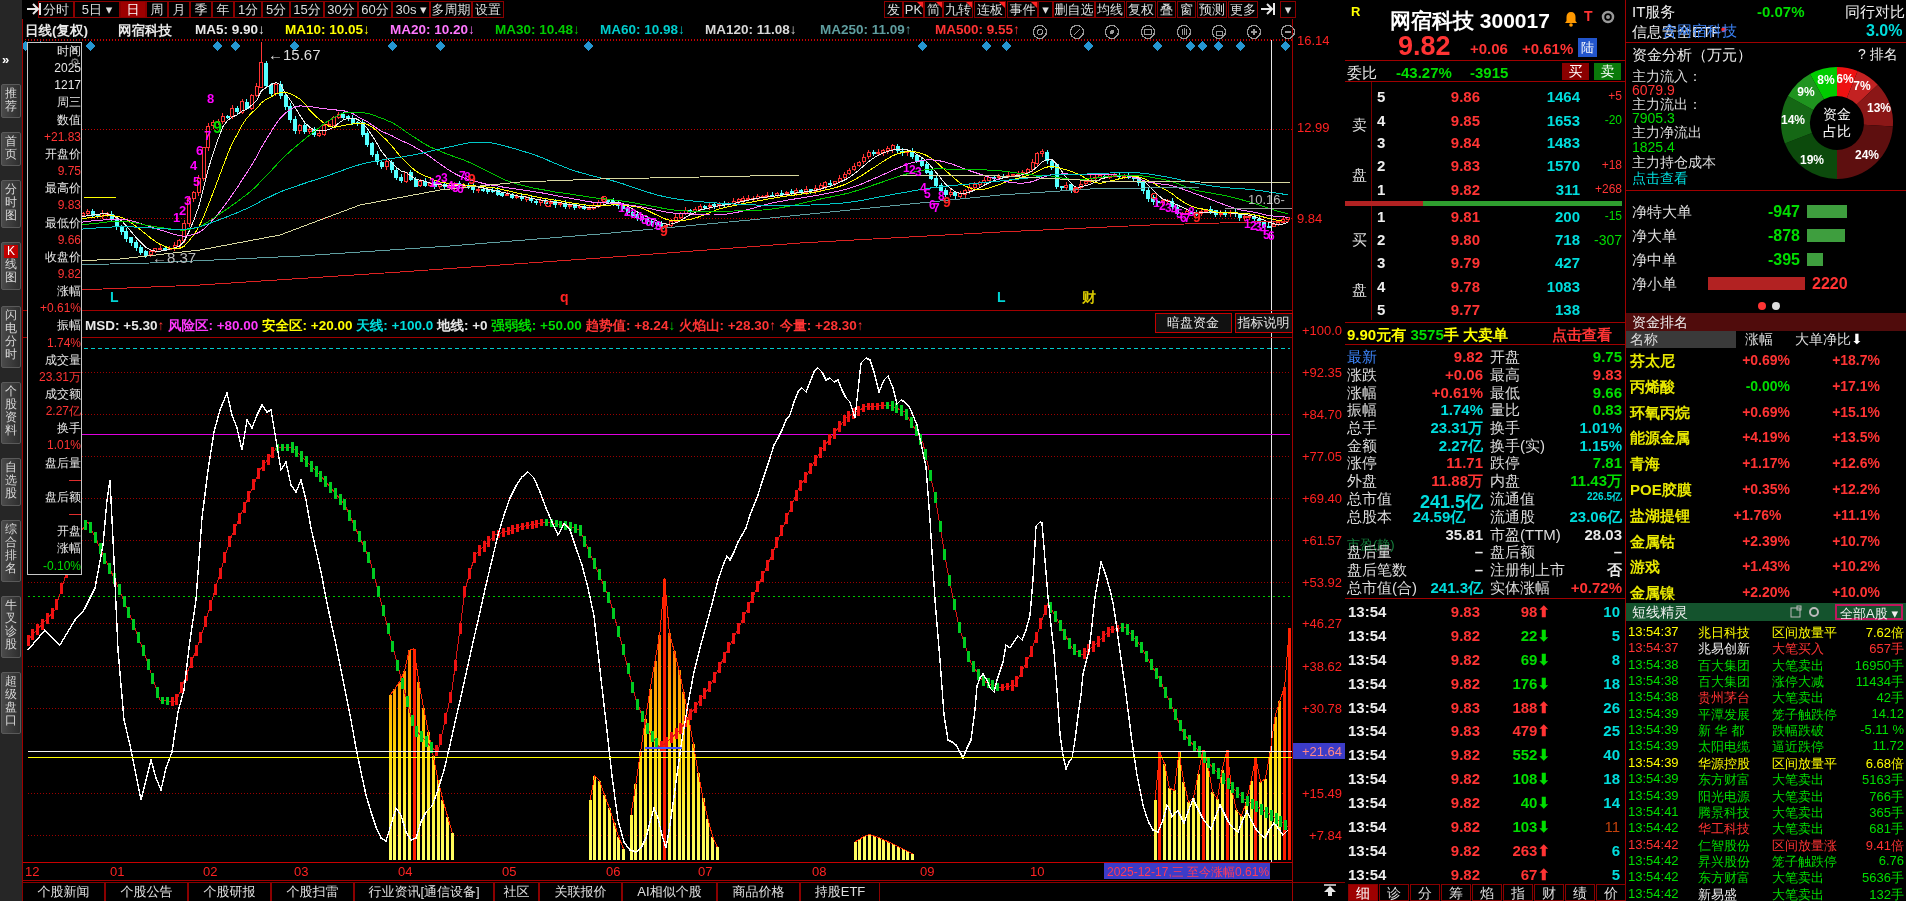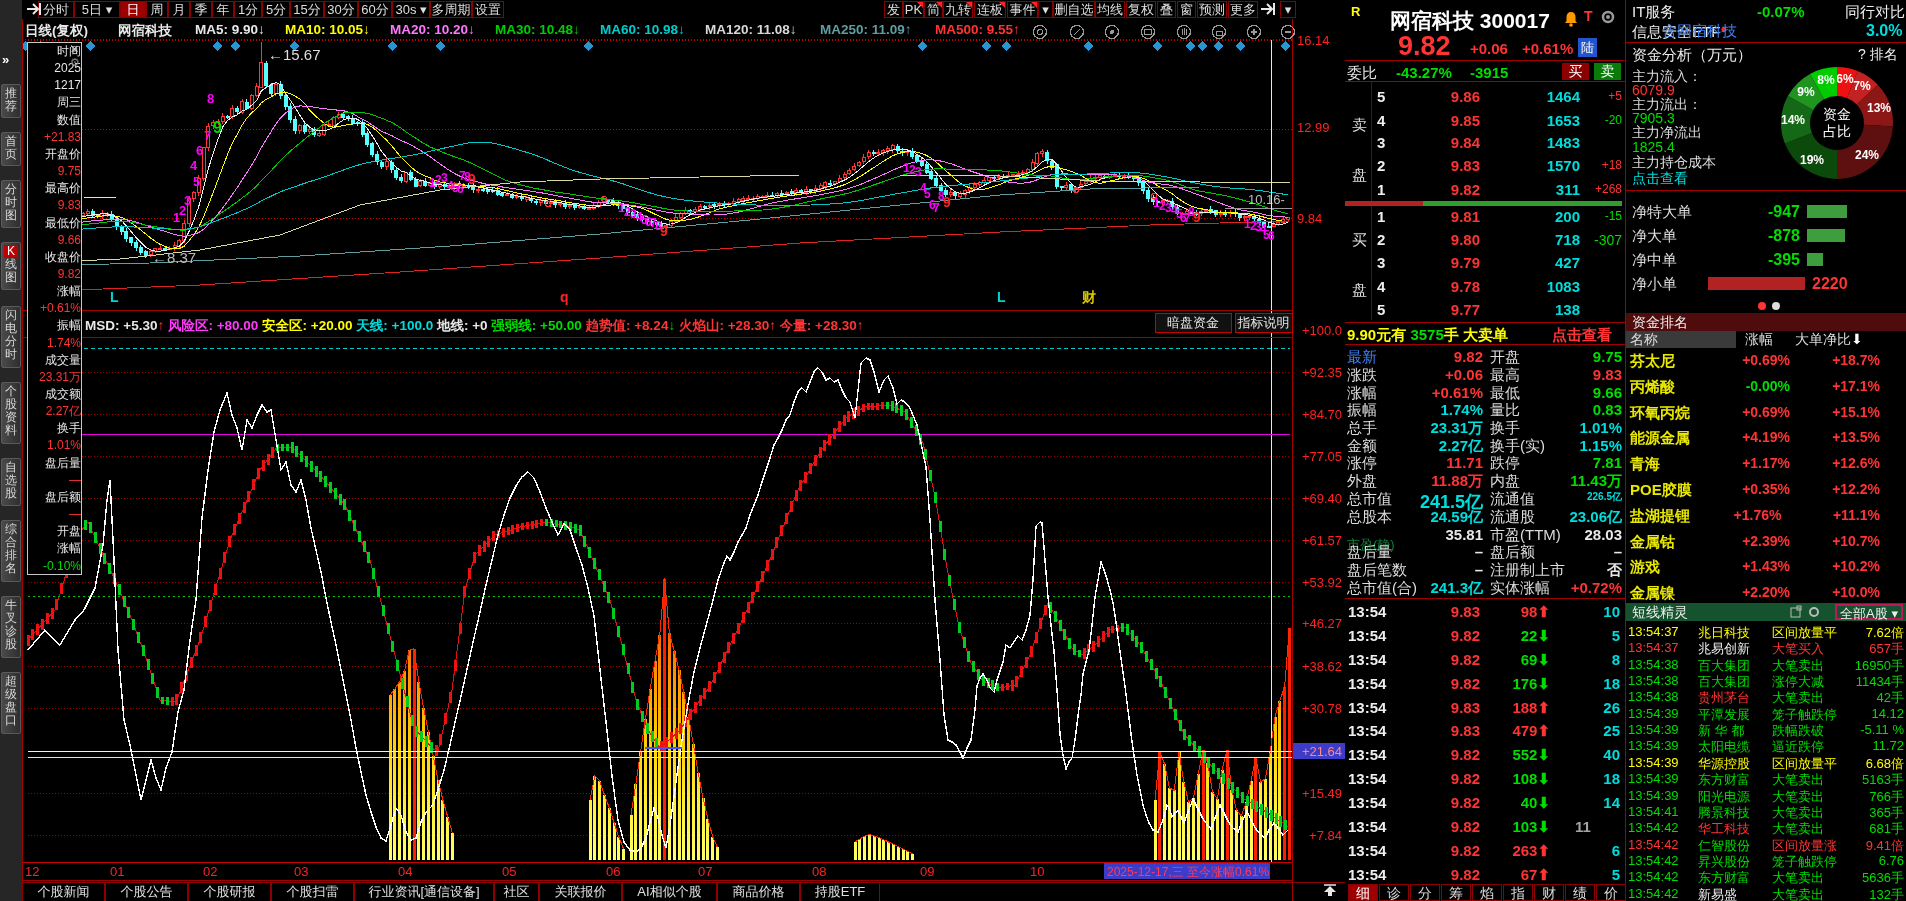--- a/index.html
+++ b/index.html
@@ -1015,21 +1015,21 @@
 <div class="a g" style="left:1534px;top:454px;width:88px;text-align:right;font-size:15px;font-weight:bold">7.81</div>
 <div class="a" style="left:1347px;top:472px;color:#ddd;font-size:15px">外盘</div>
 <div class="a r" style="left:1395px;top:472px;width:88px;text-align:right;font-size:15px;font-weight:bold">11.88万</div>
 <div class="a" style="left:1490px;top:472px;color:#ddd;font-size:15px">内盘</div>
 <div class="a g" style="left:1534px;top:472px;width:88px;text-align:right;font-size:15px;font-weight:bold">11.43万</div>
 <div class="a" style="left:1347px;top:490px;color:#ddd;font-size:15px">总市值</div>
 <div class="a c" style="left:1395px;top:490px;width:88px;text-align:right;font-size:18px;font-weight:bold">241.5亿</div>
 <div class="a" style="left:1490px;top:490px;color:#ddd;font-size:15px">流通值</div>
 <div class="a c" style="left:1534px;top:490px;width:88px;text-align:right;font-size:10px;font-weight:bold">226.5亿</div>
 <div class="a" style="left:1347px;top:508px;color:#ddd;font-size:15px">总股本</div>
-<div class="a c" style="left:1395px;top:508px;width:88px;text-align:right;font-size:15px;font-weight:bold">24.59亿</div>
+<div class="a c" style="left:1395px;top:508px;width:88px;text-align:center;font-size:15px;font-weight:bold">24.59亿</div>
 <div class="a" style="left:1490px;top:508px;color:#ddd;font-size:15px">流通股</div>
 <div class="a c" style="left:1534px;top:508px;width:88px;text-align:right;font-size:15px;font-weight:bold">23.06亿</div>
 <div class="a" style="left:1347px;top:536px;color:#15803d;font-size:13px">市盈(静)</div>
 <div class="a w" style="left:1395px;top:526px;width:88px;text-align:right;font-size:15px;font-weight:bold">35.81</div>
 <div class="a" style="left:1490px;top:526px;color:#ddd;font-size:15px">市盈(TTM)</div>
 <div class="a w" style="left:1534px;top:526px;width:88px;text-align:right;font-size:15px;font-weight:bold">28.03</div>
 <div class="a" style="left:1347px;top:543px;color:#ddd;font-size:15px">盘后量</div>
 <div class="a w" style="left:1395px;top:543px;width:88px;text-align:right;font-size:15px;font-weight:bold">–</div>
 <div class="a" style="left:1490px;top:543px;color:#ddd;font-size:15px">盘后额</div>
 <div class="a w" style="left:1534px;top:543px;width:88px;text-align:right;font-size:15px;font-weight:bold">–</div>
@@ -1074,21 +1074,21 @@
 <div class="a" style="left:1420px;top:770px;width:60px;text-align:right;color:#ff3434;font-size:15px;font-weight:bold">9.82</div>
 <div class="a g" style="left:1490px;top:770px;width:60px;text-align:right;font-size:15px;font-weight:bold">108<span style="color:#00dd00">⬇</span></div>
 <div class="a" style="left:1575px;top:770px;width:45px;text-align:right;color:#00dddd;font-size:15px;font-weight:bold">18</div>
 <div class="a" style="left:1348px;top:794px;color:#eee;font-size:15px;font-weight:bold">13:54</div>
 <div class="a" style="left:1420px;top:794px;width:60px;text-align:right;color:#ff3434;font-size:15px;font-weight:bold">9.82</div>
 <div class="a g" style="left:1490px;top:794px;width:60px;text-align:right;font-size:15px;font-weight:bold">40<span style="color:#00dd00">⬇</span></div>
 <div class="a" style="left:1575px;top:794px;width:45px;text-align:right;color:#00dddd;font-size:15px;font-weight:bold">14</div>
 <div class="a" style="left:1348px;top:818px;color:#eee;font-size:15px;font-weight:bold">13:54</div>
 <div class="a" style="left:1420px;top:818px;width:60px;text-align:right;color:#ff3434;font-size:15px;font-weight:bold">9.82</div>
 <div class="a g" style="left:1490px;top:818px;width:60px;text-align:right;font-size:15px;font-weight:bold">103<span style="color:#00dd00">⬇</span></div>
-<div class="a" style="left:1575px;top:818px;width:45px;text-align:left;color:#a3a3a3;font-size:15px;font-weight:bold">11</div>
+<div class="a" style="left:1575px;top:818px;width:45px;text-align:right;color:#c2410c;font-size:15px;font-weight:normal">11</div>
 <div class="a" style="left:1348px;top:842px;color:#eee;font-size:15px;font-weight:bold">13:54</div>
 <div class="a" style="left:1420px;top:842px;width:60px;text-align:right;color:#ff3434;font-size:15px;font-weight:bold">9.82</div>
 <div class="a r" style="left:1490px;top:842px;width:60px;text-align:right;font-size:15px;font-weight:bold">263<span style="color:#ff3434">⬆</span></div>
 <div class="a" style="left:1575px;top:842px;width:45px;text-align:right;color:#00dddd;font-size:15px;font-weight:bold">6</div>
 <div class="a" style="left:1348px;top:866px;color:#eee;font-size:15px;font-weight:bold">13:54</div>
 <div class="a" style="left:1420px;top:866px;width:60px;text-align:right;color:#ff3434;font-size:15px;font-weight:bold">9.82</div>
 <div class="a r" style="left:1490px;top:866px;width:60px;text-align:right;font-size:15px;font-weight:bold">67<span style="color:#ff3434">⬆</span></div>
 <div class="a" style="left:1575px;top:866px;width:45px;text-align:right;color:#00dddd;font-size:15px;font-weight:bold">5</div>
 <div class="a" style="left:1348px;top:884px;width:30px;height:17px;border:1px solid #8b0000;font-size:14px;text-align:center;line-height:16px;background:#9e0000;color:#fff">细</div>
 <div class="a" style="left:1379px;top:884px;width:30px;height:17px;border:1px solid #8b0000;font-size:14px;text-align:center;line-height:16px;color:#ddd">诊</div>

